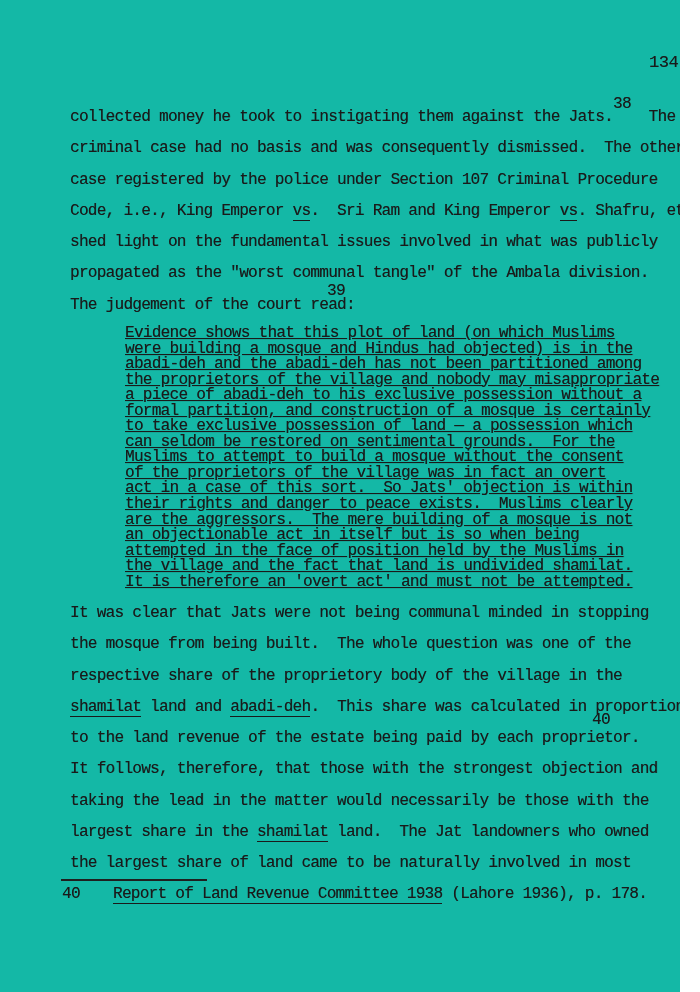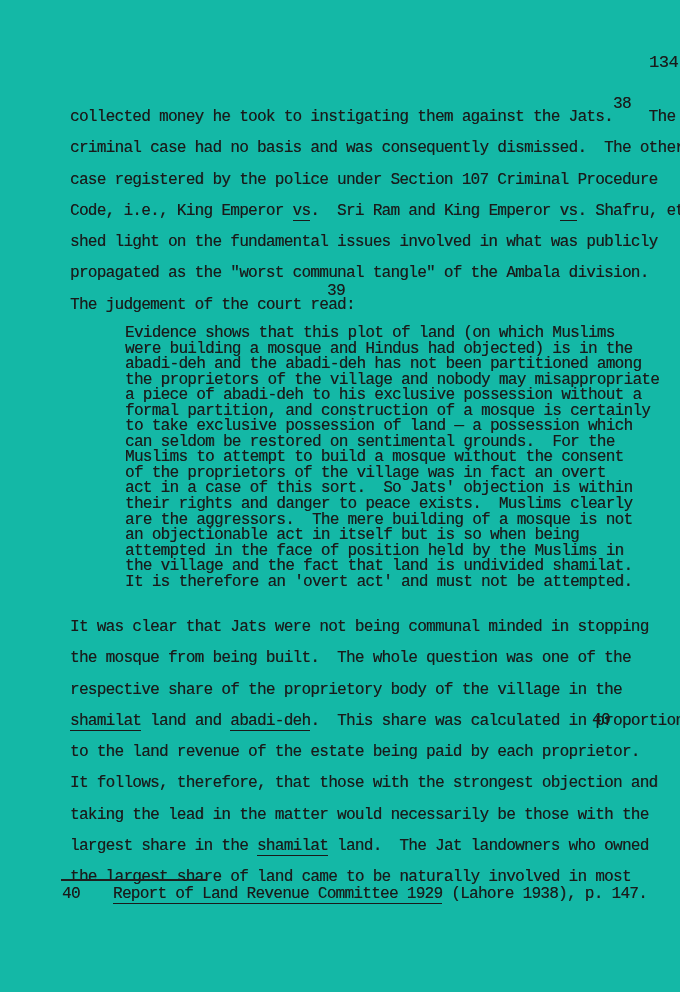--- a/index.html
+++ b/index.html
@@ -10,22 +10,22 @@
     background: #14b8a6;
     overflow: hidden;
     font-family: "Liberation Mono", "DejaVu Sans Mono", monospace;
     color: #1a1a1a;
     text-shadow: 0.3px 0.2px 0.4px rgba(25,25,25,0.55);
   }
   .block { position: absolute; white-space: pre; }
   .line  { white-space: pre; }
   .main  { left: 70px; font-size: 16px; letter-spacing: -0.7px; line-height: 31.3px; }
   #para1 { top: 102px; }
-  #para2 { top: 612px; }
-  .quote { left: 125px; top: 326px; font-size: 16px; letter-spacing: -0.7px; line-height: 15.55px; }
+  #para2 { top: 598px; }
+  .quote { left: 125px; top: 326px; font-size: 16px; letter-spacing: -0.7px; line-height: 15.55px; text-decoration: underline; }
   .u { border-bottom: 1.6px solid currentColor; }
   .sup { display: inline-block; transform: translateY(-13px); }
   .floatref { position: absolute; font-size: 16px; letter-spacing: -0.7px; }
   #ref39 { left: 327px; top: 282px; }
   #ref40 { left: 592px; top: 711px; }
   .pageno { position: absolute; left: 649px; top: 53px; font-size: 17px; letter-spacing: -0.5px; }
   .fnrule { position: absolute; left: 61px; top: 879px; width: 146px; border-top: 2.5px solid #1f1f1f; }
   #footnotes { left: 62px; top: 887px; font-size: 16px; letter-spacing: -0.7px; line-height: 15.9px; position: absolute; }
   .fn-num { display: inline-block; width: 51px; }
 </style>
@@ -41,15 +41,15 @@
 
   <div id="quote" class="block quote"><div class="line"><span>Evidence shows that this plot of land (on which Muslims</span></div><div class="line"><span>were building a mosque and Hindus had objected) is in the</span></div><div class="line"><span>abadi-deh and the abadi-deh has not been partitioned among</span></div><div class="line"><span>the proprietors of the village and nobody may misappropriate</span></div><div class="line"><span>a piece of abadi-deh to his exclusive possession without a</span></div><div class="line"><span>formal partition, and construction of a mosque is certainly</span></div><div class="line"><span>to take exclusive possession of land — a possession which</span></div><div class="line"><span>can seldom be restored on sentimental grounds.  For the</span></div><div class="line"><span>Muslims to attempt to build a mosque without the consent</span></div><div class="line"><span>of the proprietors of the village was in fact an overt</span></div><div class="line"><span>act in a case of this sort.  So Jats' objection is within</span></div><div class="line"><span>their rights and danger to peace exists.  Muslims clearly</span></div><div class="line"><span>are the aggressors.  The mere building of a mosque is not</span></div><div class="line"><span>an objectionable act in itself but is so when being</span></div><div class="line"><span>attempted in the face of position held by the Muslims in</span></div><div class="line"><span>the village and the fact that land is undivided shamilat.</span></div><div class="line"><span>It is therefore an 'overt act' and must not be attempted.</span></div></div>
 
   <span id="ref40" class="floatref">40</span>
 
   <div id="para2" class="block main"><div class="line"><span>It was clear that Jats were not being communal minded in stopping</span></div><div class="line"><span>the mosque from being built.  The whole question was one of the</span></div><div class="line"><span>respective share of the proprietory body of the village in the</span></div><div class="line"><span class="u">shamilat</span><span> land and </span><span class="u">abadi-deh</span><span>.  This share was calculated in proportion</span></div><div class="line"><span>to the land revenue of the estate being paid by each proprietor.</span></div><div class="line"><span>It follows, therefore, that those with the strongest objection and</span></div><div class="line"><span>taking the lead in the matter would necessarily be those with the</span></div><div class="line"><span>largest share in the </span><span class="u">shamilat</span><span> land.  The Jat landowners who owned</span></div><div class="line"><span>the largest share of land came to be naturally involved in most</span></div></div>
 
   <div class="fnrule"></div>
 
   <div id="footnotes">
-      <div class="line"><span class="fn-num">40</span><span class="u">Report of Land Revenue Committee 1929</span><span> (Lahore 1938), p. 147.</span></div>
+      <div class="line"><span class="fn-num">40</span><span class="u">Report of Land Revenue Committee 1938</span><span> (Lahore 1936), p. 178.</span></div>
     </div>
 </div>
 
 </body></html>

